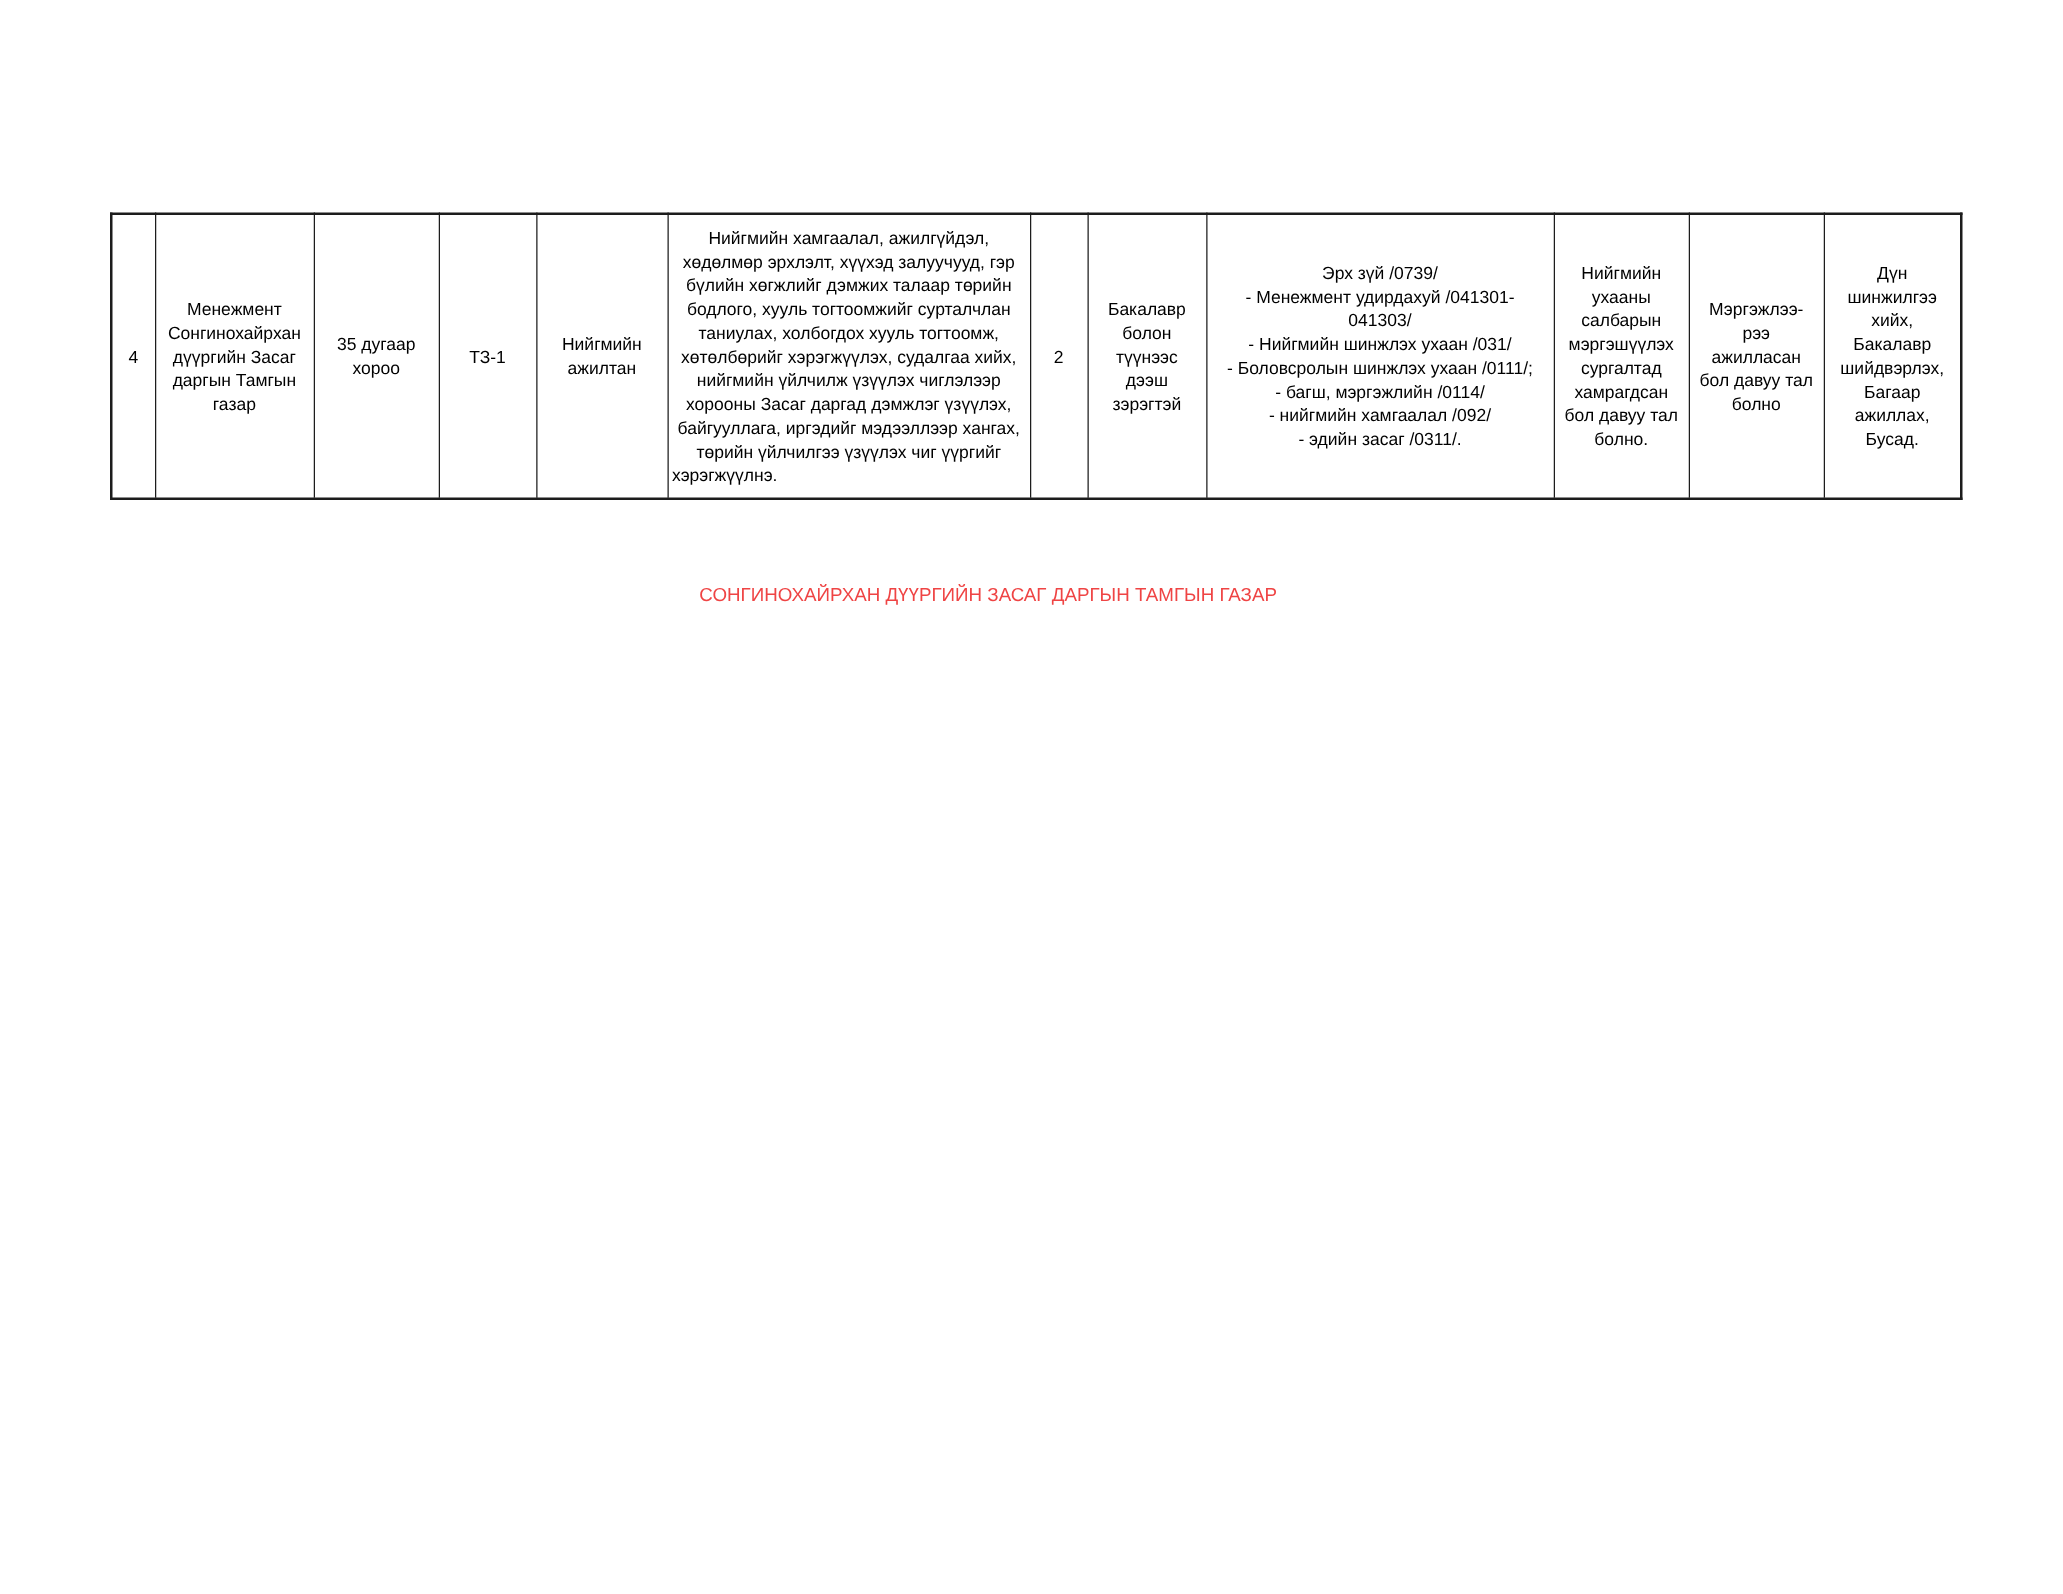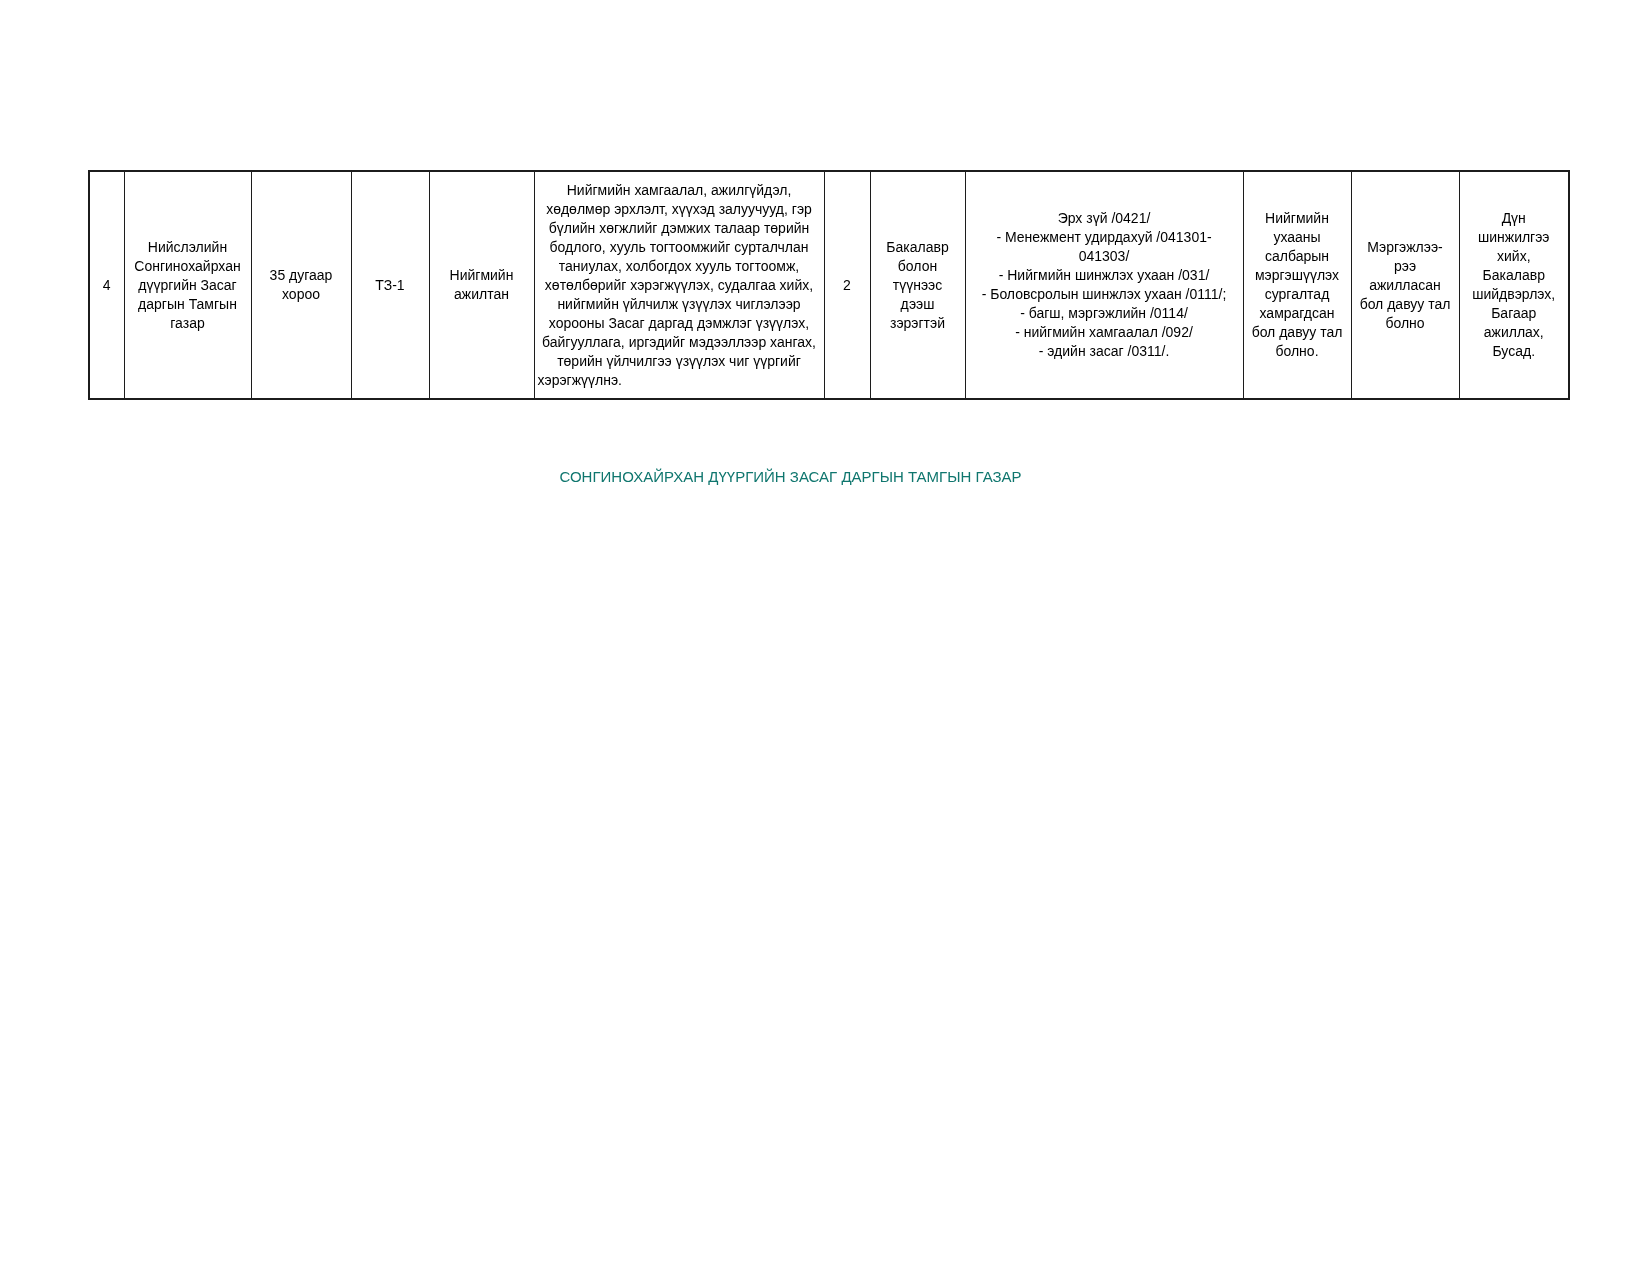--- a/index.html
+++ b/index.html
@@ -45,21 +45,21 @@
     padding: 1px 4px;
   }
   .footer-title {
     position: absolute;
     left: 0;
     top: 467px;
     width: 1581px;
     text-align: center;
     font-size: 15px;
     line-height: 19px;
-    color: #0f766e;
+    color: #ef4444;
     white-space: nowrap;
   }
 </style>
 </head>
 <body>
 
 <div class="page">
 
   <table class="vacancy-table">
     <colgroup>
@@ -72,38 +72,38 @@
       <col style="width:46px">
       <col style="width:95px">
       <col style="width:278px">
       <col style="width:108px">
       <col style="width:108px">
       <col style="width:110px">
     </colgroup>
     <tbody>
       <tr>
         <td>4</td>
-        <td>Нийслэлийн
+        <td>Менежмент
 Сонгинохайрхан
 дүүргийн Засаг
 даргын Тамгын
 газар</td>
         <td>35 дугаар
 хороо</td>
         <td>ТЗ-1</td>
         <td>Нийгмийн
 ажилтан</td>
         <td class="duties-cell">Нийгмийн хамгаалал, ажилгүйдэл, хөдөлмөр эрхлэлт, хүүхэд залуучууд, гэр бүлийн хөгжлийг дэмжих талаар төрийн бодлого, хууль тогтоомжийг сурталчлан таниулах, холбогдох хууль тогтоомж, хөтөлбөрийг хэрэгжүүлэх, судалгаа хийх, нийгмийн үйлчилж үзүүлэх чиглэлээр хорооны Засаг даргад дэмжлэг үзүүлэх, байгууллага, иргэдийг мэдээллээр хангах, төрийн үйлчилгээ үзүүлэх чиг үүргийг хэрэгжүүлнэ.</td>
         <td>2</td>
         <td>Бакалавр
 болон
 түүнээс
 дээш
 зэрэгтэй</td>
-        <td>Эрх зүй /0421/
+        <td>Эрх зүй /0739/
 - Менежмент удирдахуй /041301-
 041303/
 - Нийгмийн шинжлэх ухаан /031/
 - Боловсролын шинжлэх ухаан /0111/;
 - багш, мэргэжлийн  /0114/
 - нийгмийн хамгаалал /092/
 - эдийн засаг /0311/.</td>
         <td>Нийгмийн
 ухааны
 салбарын

